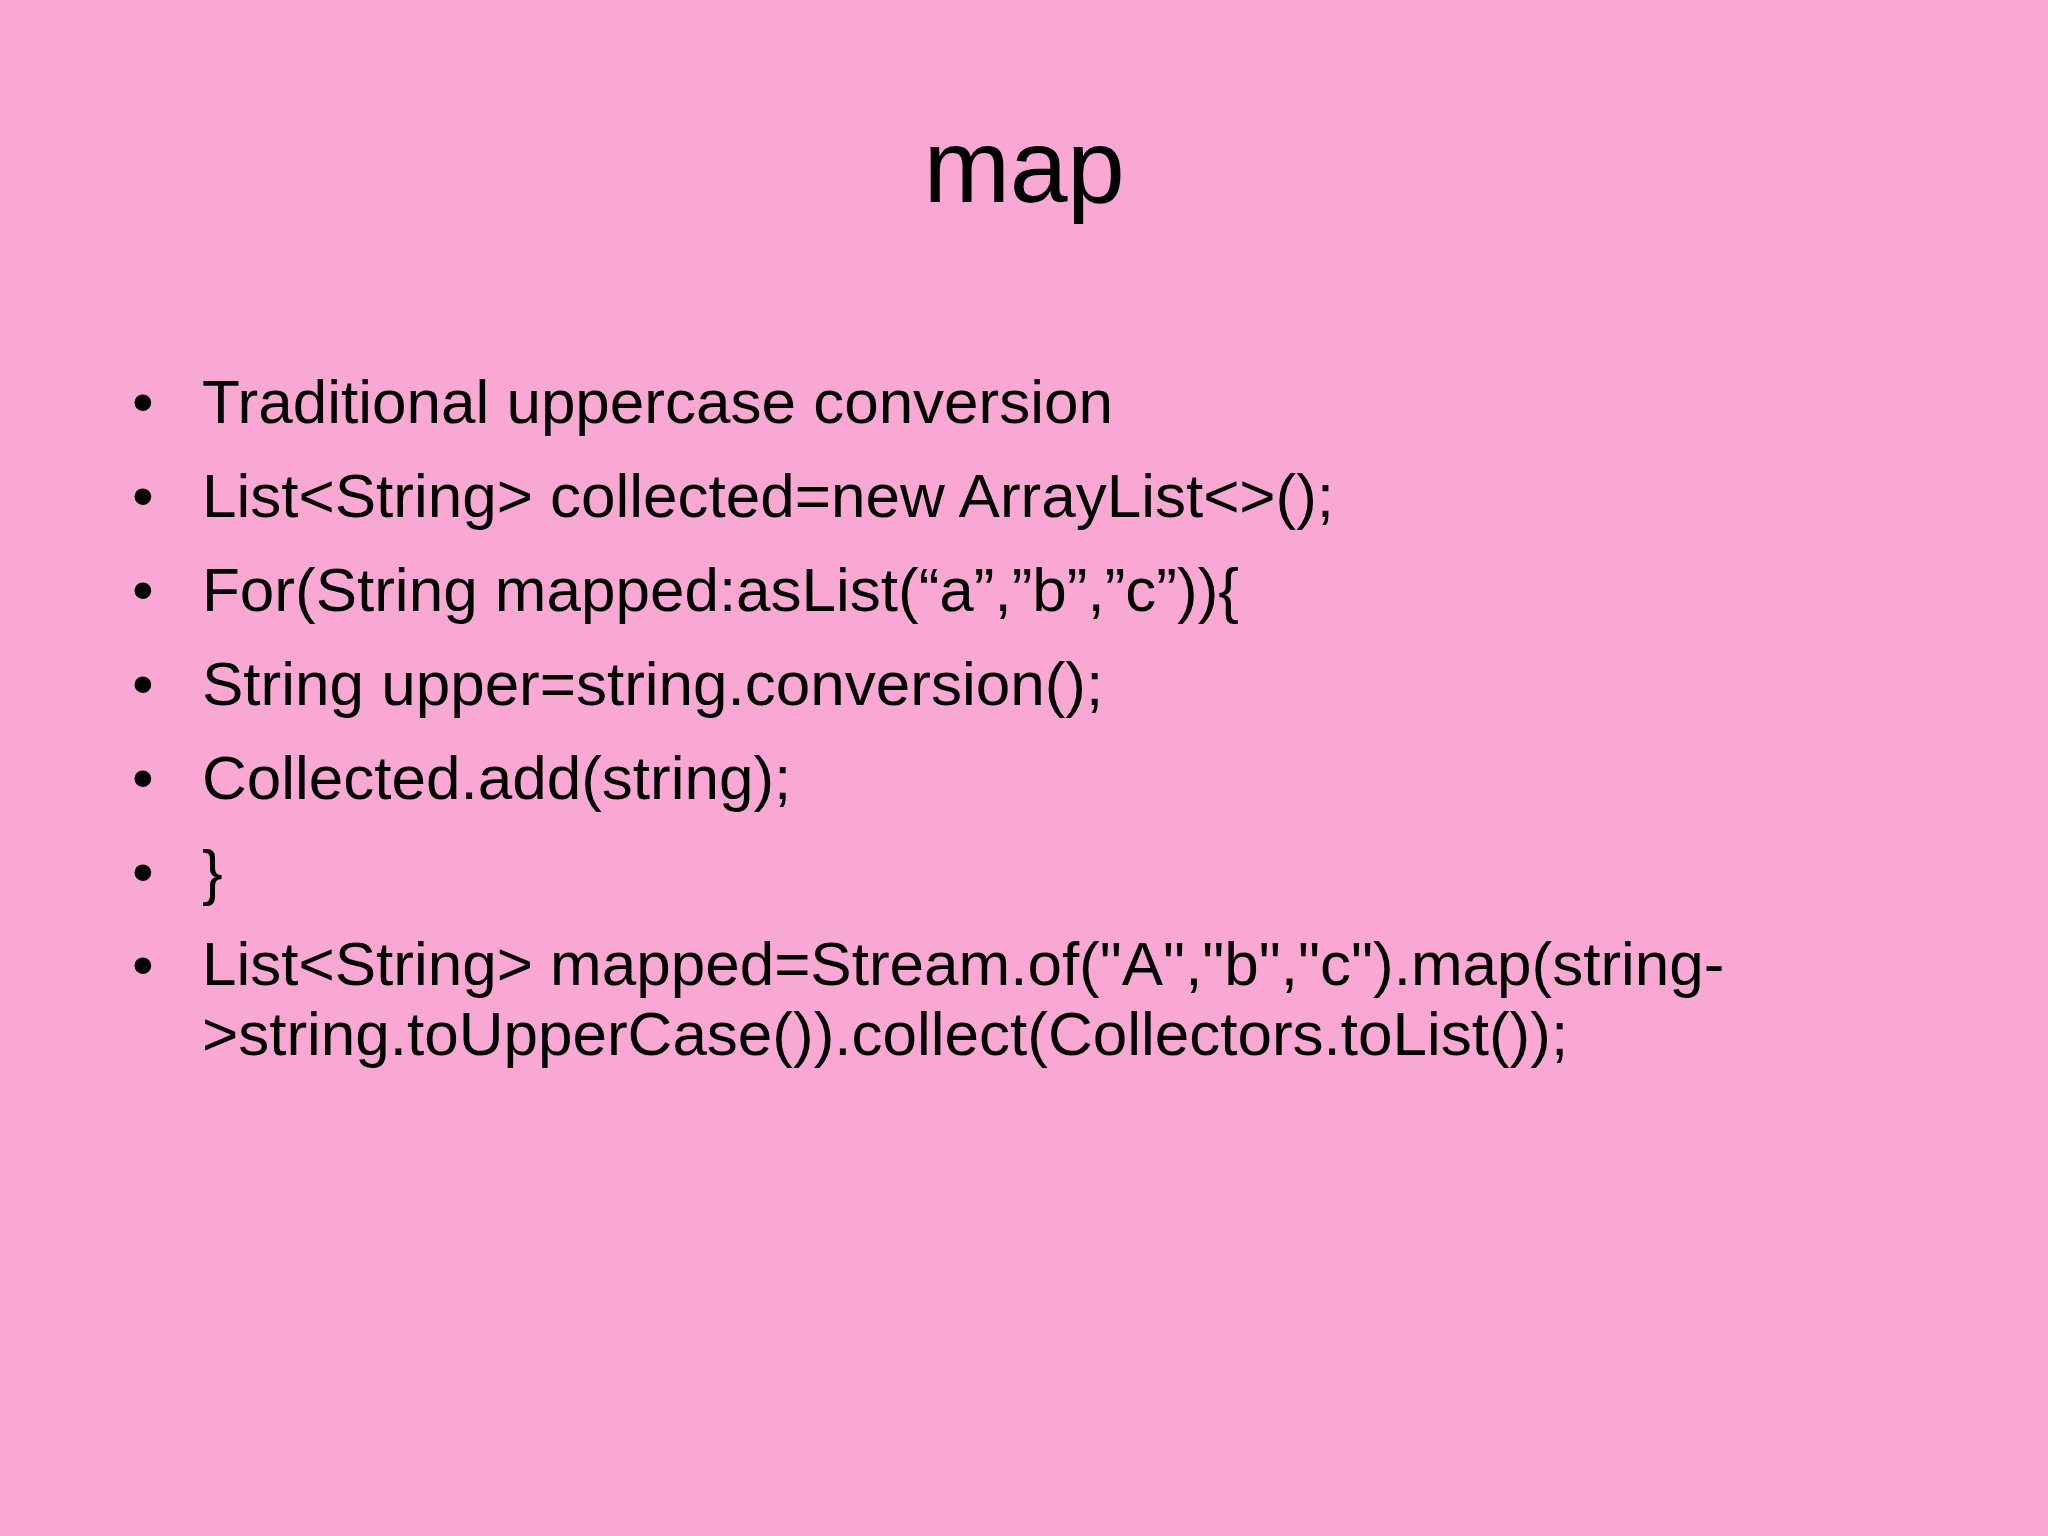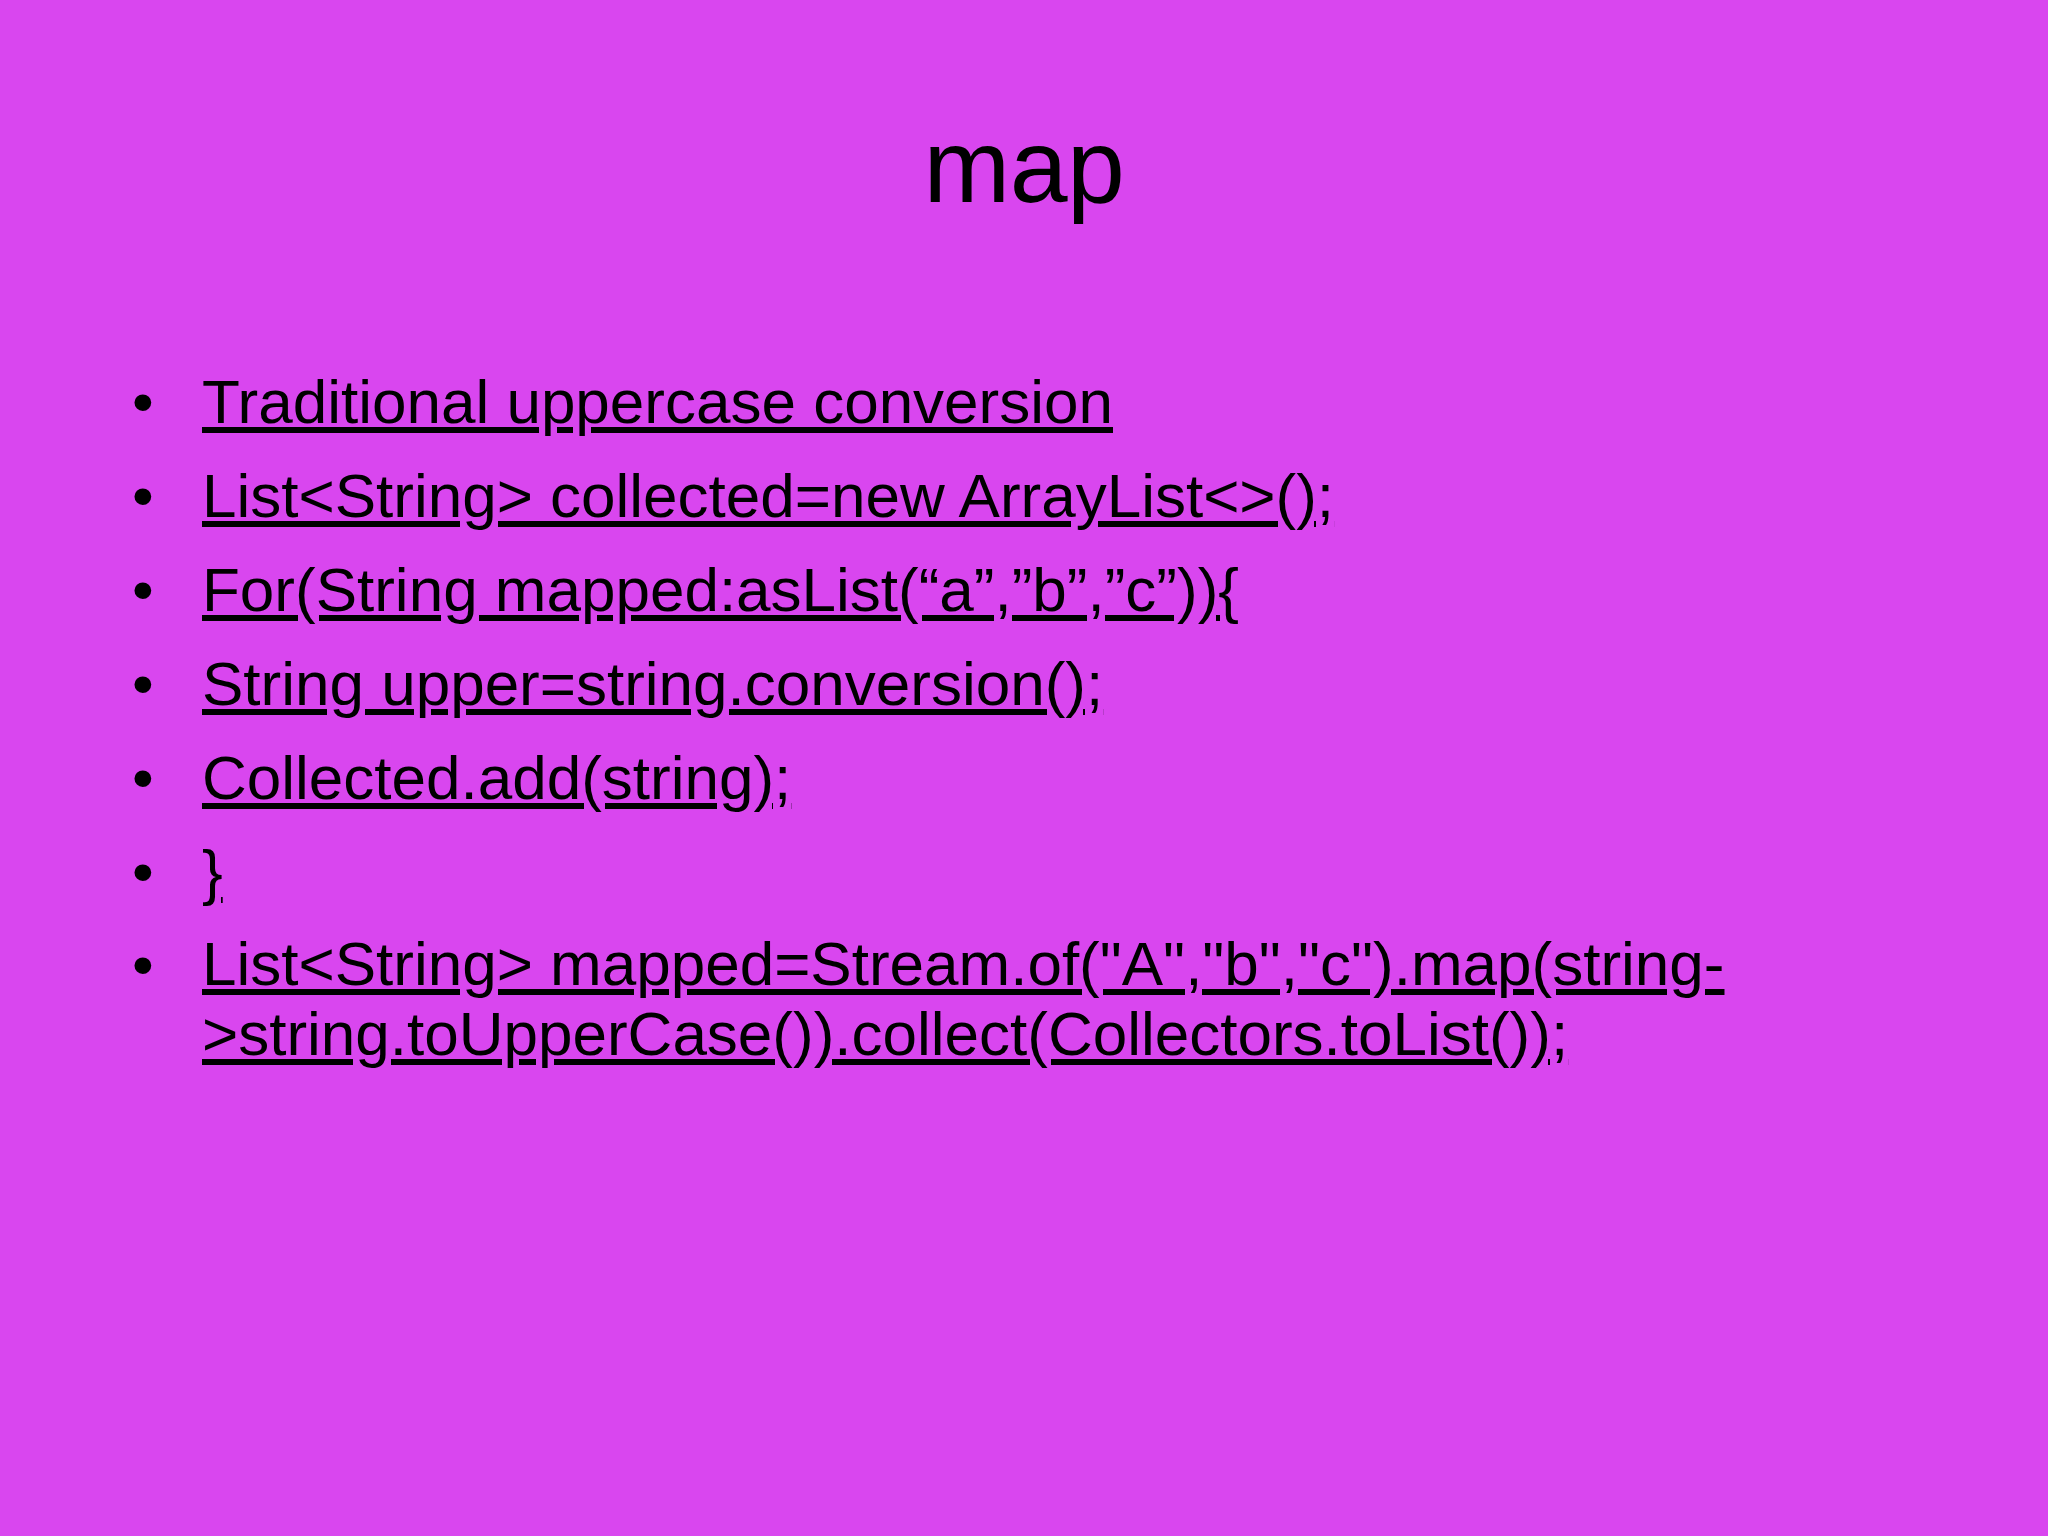--- a/index.html
+++ b/index.html
@@ -7,21 +7,21 @@
     padding: 0;
     background: #ffffff;
   }
   body {
     font-family: "Liberation Sans", sans-serif;
   }
   .slide {
     position: relative;
     width: 2048px;
     height: 1536px;
-    background: #d946ef;
+    background: #f9a8d4;
     overflow: hidden;
     box-sizing: border-box;
   }
   .slide-title {
     position: absolute;
     left: 0;
     top: 112px;
     width: 2048px;
     text-align: center;
     font-size: 104px;
@@ -59,21 +59,20 @@
     top: 0;
     width: 40px;
     font-size: 62px;
     line-height: 1.16;
     color: #000000;
     text-align: left;
   }
   .bullet-text {
     display: block;
     white-space: pre-wrap;
-    text-decoration: underline;
   }
   .bullet-item.wrapped {
     max-width: 1590px;
     line-height: 1.12;
   }
 </style>
 </head>
 <body>
 
 <div class="slide">

